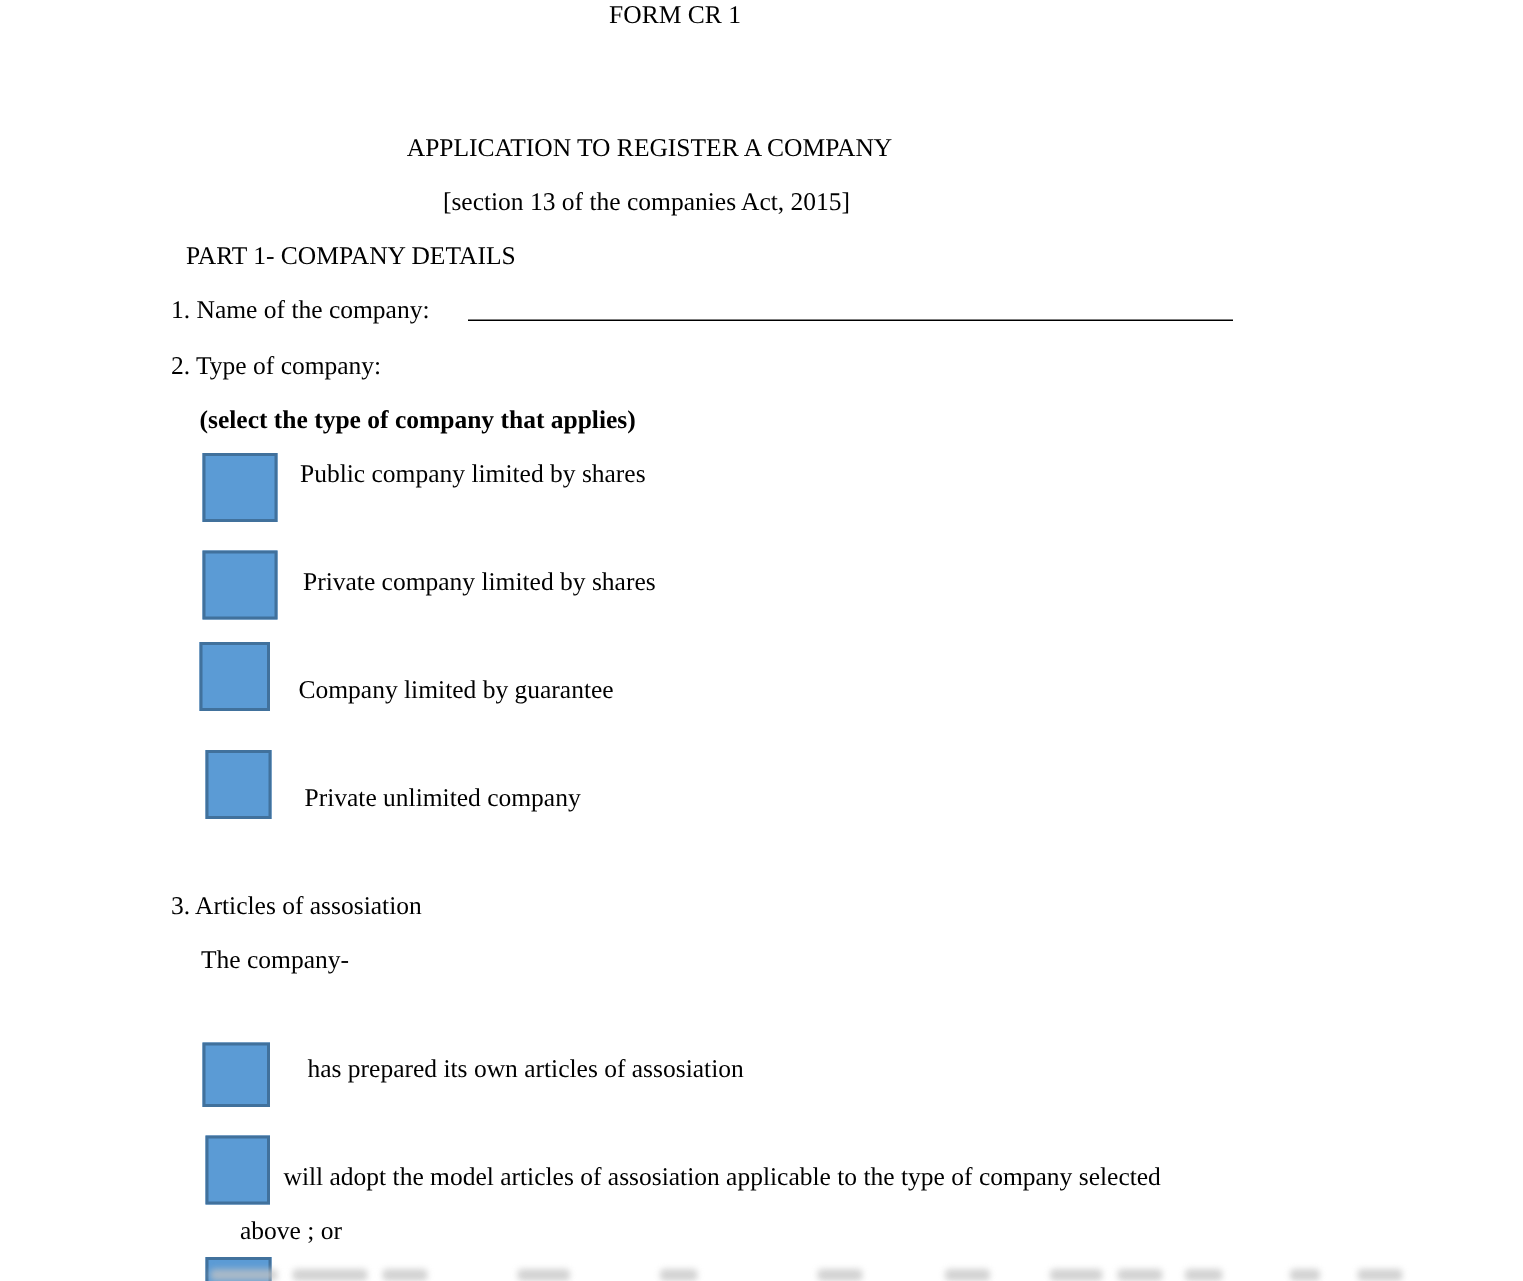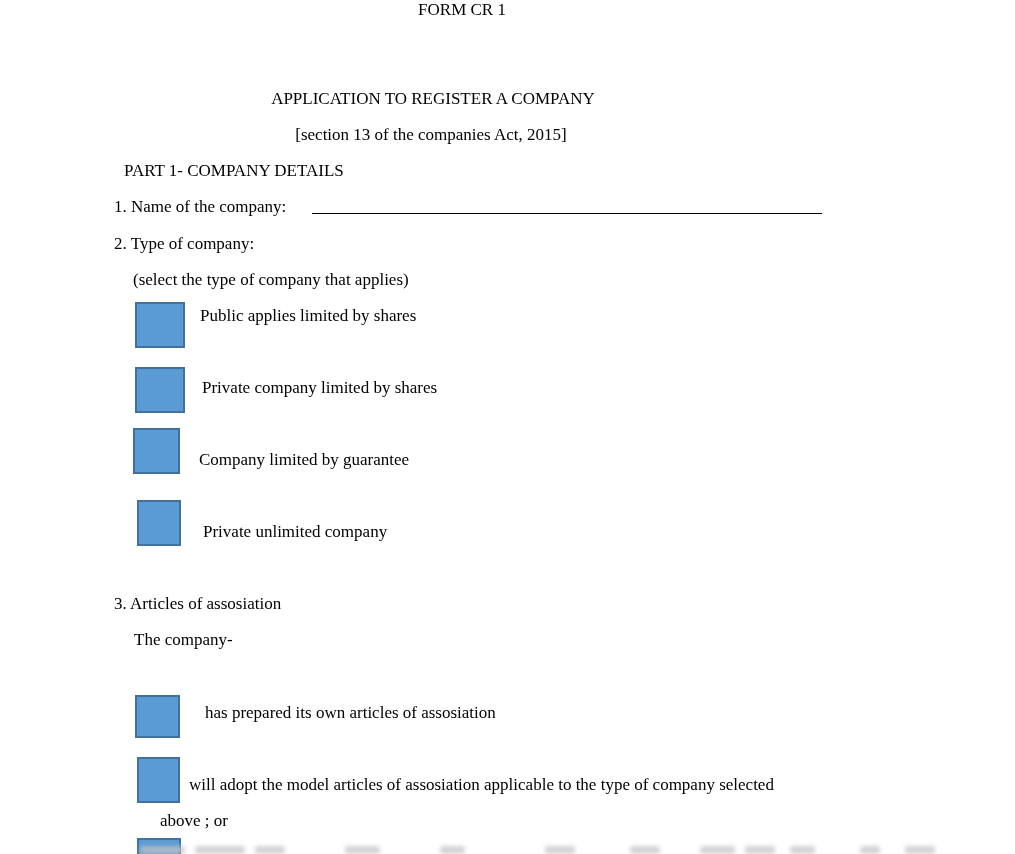--- a/index.html
+++ b/index.html
@@ -42,34 +42,34 @@
     background: #c4c4c4;
     border-radius: 3px;
     flex: 0 0 auto;
   }
 </style>
 </head>
 <body>
 
 <div class="page">
 
-  <div class="abs center-line" style="left:0; top:53; width:900px;margin-left:12px;">FORM CR 1</div>
+  <div class="abs center-line" style="left:0; top:53; width:900px;">FORM CR 1</div>
   <div class="abs center-line" style="left:0; top:89px; width:866px;">APPLICATION TO REGISTER A COMPANY</div>
   <div class="abs center-line" style="left:0; top:125px; width:862px;">[section 13 of the companies Act, 2015]</div>
 
   <div class="abs" style="left:124px; top:161px;">PART 1- COMPANY DETAILS</div>
 
   <div class="abs" style="left:114px; top:197px;">1. Name of the company:</div>
   <div class="name-line" style="left:312px; top:197px; width:510px;"></div>
 
   <div class="abs" style="left:114px; top:234px;">2. Type of company:</div>
-  <div class="abs" style="left:133px; top:270px;">(select the type of company that applies)</div>
+  <div class="abs" style="left:133px; top:270px;font-weight:bold;">(select the type of company that applies)</div>
 
   <div class="checkbox" style="left:135px; top:302px; width:50px; height:46px;"></div>
-  <div class="abs" style="left:200px; top:306px;">Public applies limited by shares</div>
+  <div class="abs" style="left:200px; top:306px;">Public company limited by shares</div>
 
   <div class="checkbox" style="left:135px; top:367px; width:50px; height:46px;"></div>
   <div class="abs" style="left:202px; top:378px;">Private company limited by shares</div>
 
   <div class="checkbox" style="left:133px; top:428px; width:47px; height:46px;"></div>
   <div class="abs" style="left:199px; top:450px;">Company limited by guarantee</div>
 
   <div class="checkbox" style="left:137px; top:500px; width:44px; height:46px;"></div>
   <div class="abs" style="left:203px; top:522px;">Private unlimited company</div>
 

